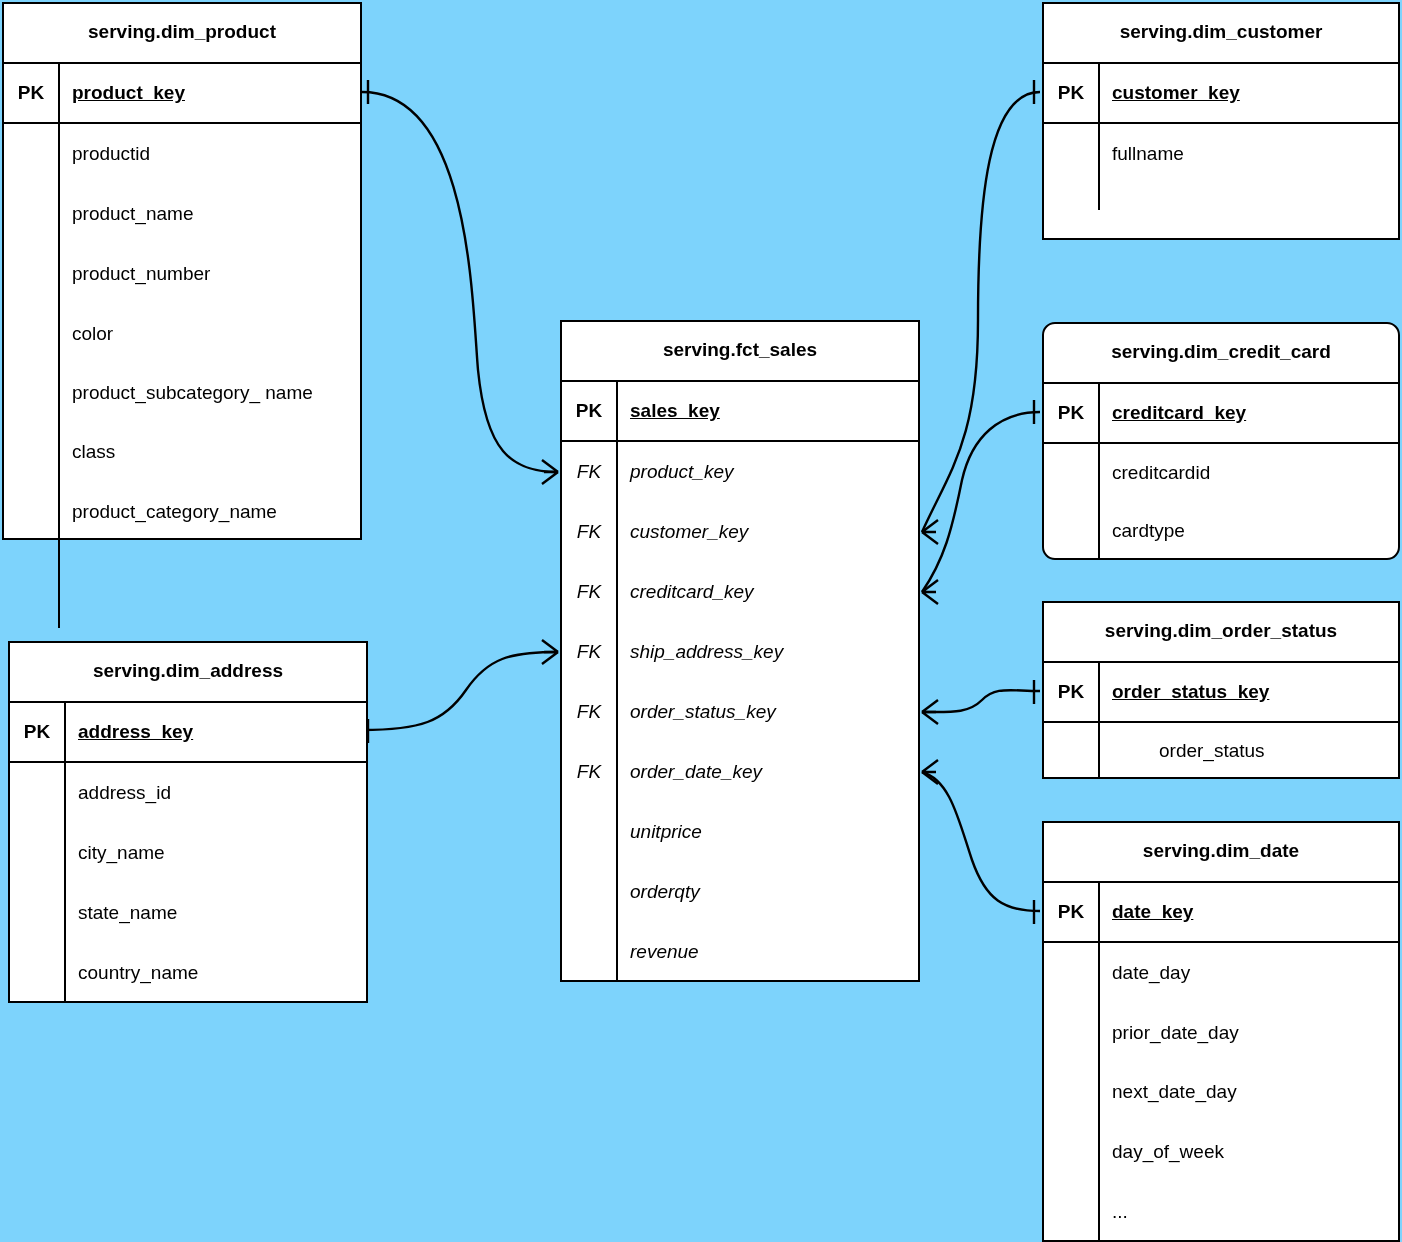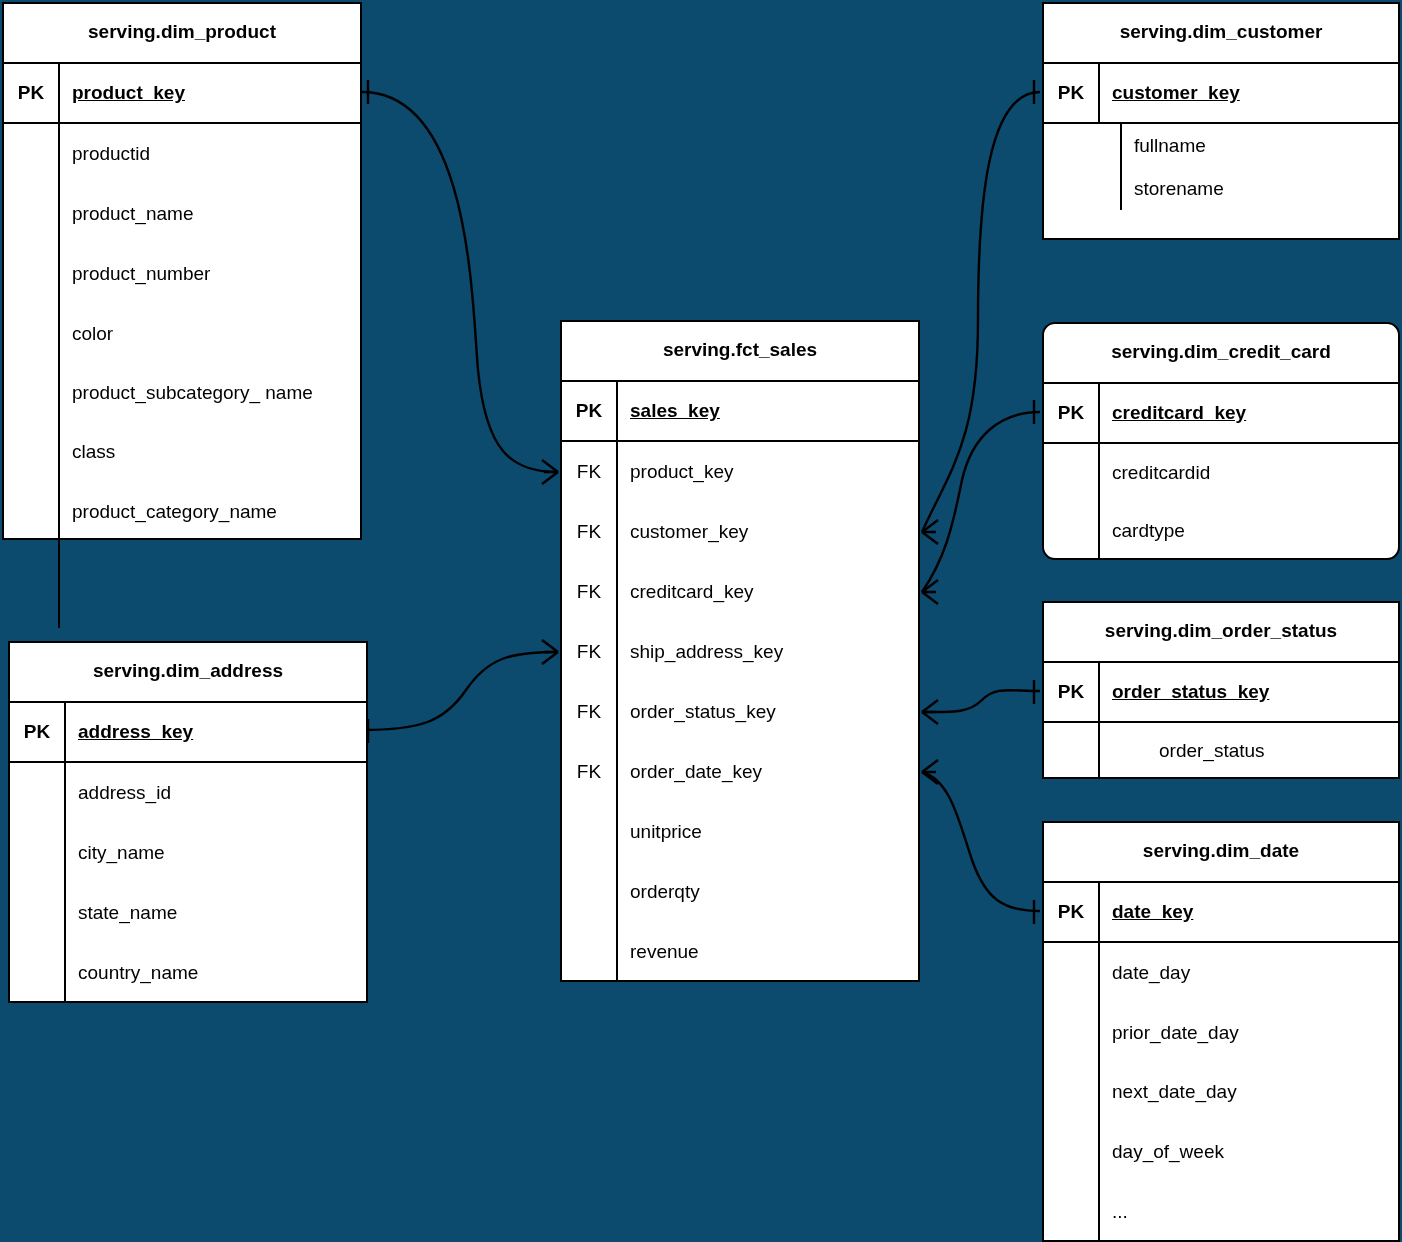--- a/index.html
+++ b/index.html
@@ -4,21 +4,21 @@
 <style>
   html, body {
     margin: 0;
     padding: 0;
     background: #ffffff;
   }
   #canvas {
     position: relative;
     width: 1402px;
     height: 1242px;
-    background: #0c4a6e;
+    background: #7dd3fc;
     font-family: "Liberation Sans", sans-serif;
     overflow: hidden;
   }
   #edges {
     position: absolute;
     left: 0;
     top: 0;
     width: 1402px;
     height: 1242px;
     pointer-events: none;
@@ -212,21 +212,21 @@
   </div>
 
   <div class="entity" style="left:560px; top:320px; width:360px; height:662px;">
     <div class="entity-title">serving.fct_sales</div>
 
     <div class="attr-row pk-row">
       <div class="key-cell">PK</div>
       <div class="name-cell pk-name">sales_key</div>
     </div>
 
-    <div class="body-block" style="height:540px;">
+    <div class="body-block" style="height:540px;font-style:italic;">
       <div class="body-keycol">
         <div class="kc">FK</div>
         <div class="kc">FK</div>
         <div class="kc">FK</div>
         <div class="kc">FK</div>
         <div class="kc">FK</div>
         <div class="kc">FK</div>
         <div class="kc"></div>
         <div class="kc"></div>
         <div class="kc"></div>
@@ -246,28 +246,27 @@
   </div>
 
   <div class="entity" style="left:1042px; top:2px; width:358px; height:238px;">
     <div class="entity-title">serving.dim_customer</div>
 
     <div class="attr-row pk-row">
       <div class="key-cell">PK</div>
       <div class="name-cell pk-name">customer_key</div>
     </div>
 
-    <div class="body-block" style="height:86px;margin-left:22px;">
+    <div class="body-block" style="height:86px;">
       <div class="body-keycol">
         <div class="kc"></div>
         <div class="kc"></div>
       </div>
       <div class="body-namecol">
         <div class="nc">fullname</div>
-        <div class="nc">storename</div>
       </div>
     </div>
   </div>
 
   <div class="entity" style="left:1042px; top:322px; width:358px; height:238px;border-radius:13px;">
     <div class="entity-title">serving.dim_credit_card</div>
 
     <div class="attr-row pk-row">
       <div class="key-cell">PK</div>
       <div class="name-cell pk-name">creditcard_key</div>

